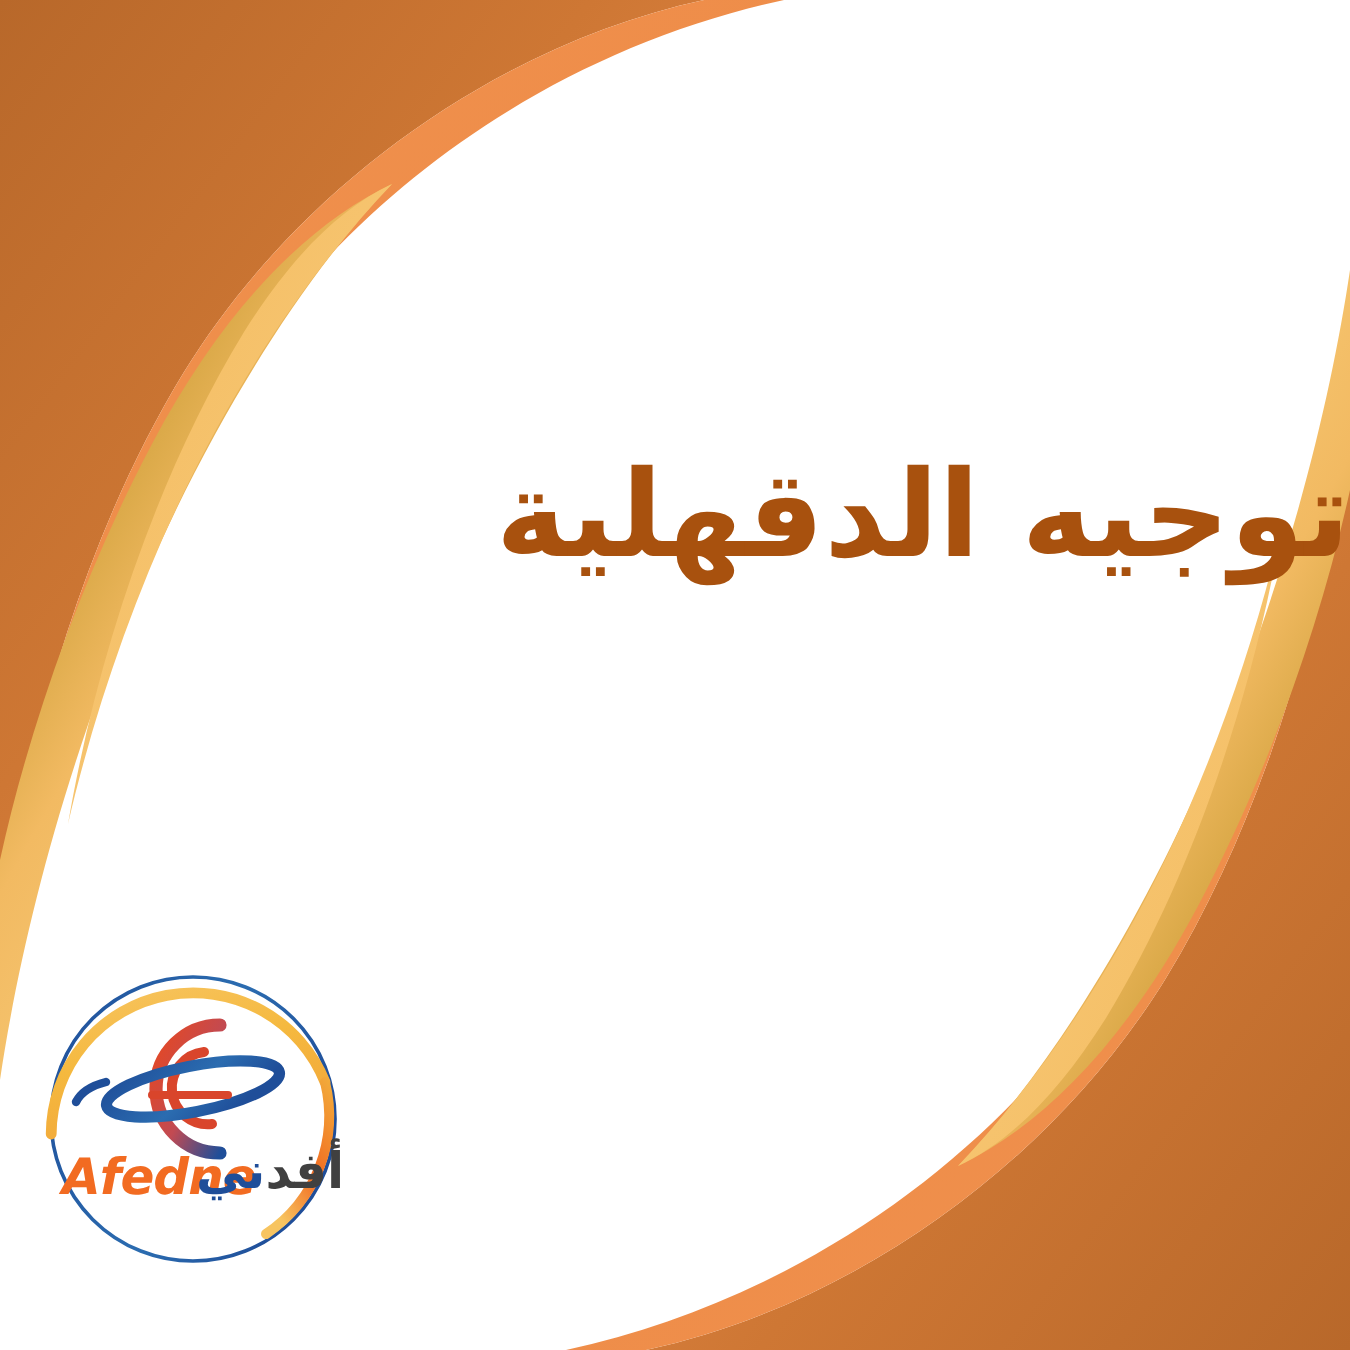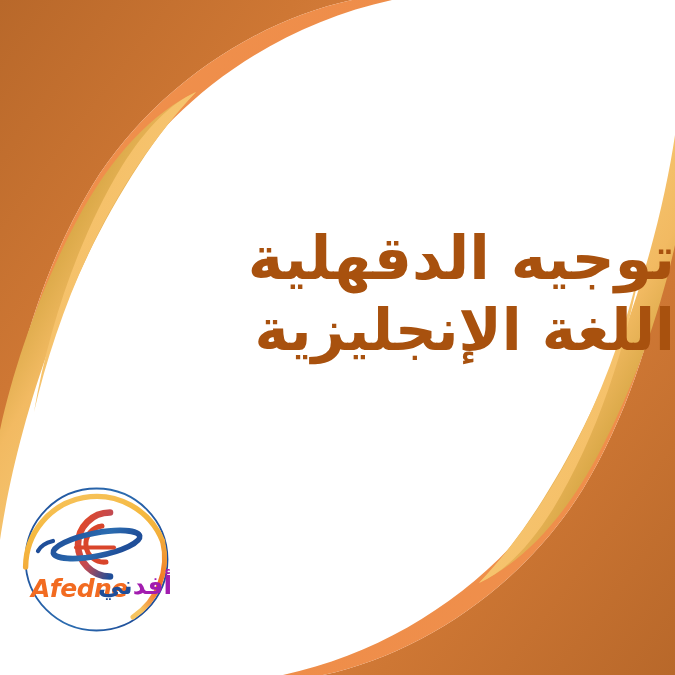--- a/index.html
+++ b/index.html
@@ -49,21 +49,21 @@
     font-family:"DejaVu Sans","Liberation Sans",sans-serif;
     font-style:italic;font-weight:bold;font-size:25px;
     color:#F26B21; letter-spacing:-0.5px; line-height:1;
   }
   #wm-arabic{
     position:absolute; left:84px; top:96px;
     font-family:"DejaVu Sans","Liberation Sans",sans-serif;
     font-weight:bold;font-size:25px;
     color:#1F4E99; line-height:1; direction:rtl;
   }
-  #wm-arabic .hl{ color:#a21caf; }
+  #wm-arabic .hl{ color:#404040; }
 </style>
 </head>
 <body>
 
 <div id="canvas">
 
   <svg class="decor-svg" viewBox="0 0 675 675" xmlns="http://www.w3.org/2000/svg">
     <defs>
       <linearGradient id="gradOrangeTL" x1="0" y1="0" x2="1" y2="1">
         <stop offset="0%" stop-color="#B8682A"></stop>
@@ -128,21 +128,20 @@
 
     <path fill="url(#gradGoldBR)" d="M479,583 C535,525 589,429 623,335 C651,259 667,189 675,135 L675,245
              C661,309 635,385 599,453 C563,521 521,563 479,583 Z"></path>
 
     <path fill="url(#gradGoldBRb)" d="M479,583 C519,541 555,487 583,429 C609,375 629,315 641,263
              C627,345 597,437 553,509 C529,547 505,571 479,583 Z"></path>
   </svg>
 
   <div id="title-block">
     <div class="title-line" id="title-line-1">توجيه الدقهلية</div>
-    <div class="title-line" id="title-line-2">اللغة الإنجليزية</div>
   </div>
 
   <div id="logo-badge">
     <svg viewBox="0 0 165 165" xmlns="http://www.w3.org/2000/svg">
       <defs>
         <linearGradient id="logoArcC" x1="0" y1="0" x2="1" y2="1">
           <stop offset="0%" stop-color="#E8481F"></stop>
           <stop offset="55%" stop-color="#C24A52"></stop>
           <stop offset="100%" stop-color="#1F4E99"></stop>
         </linearGradient>

